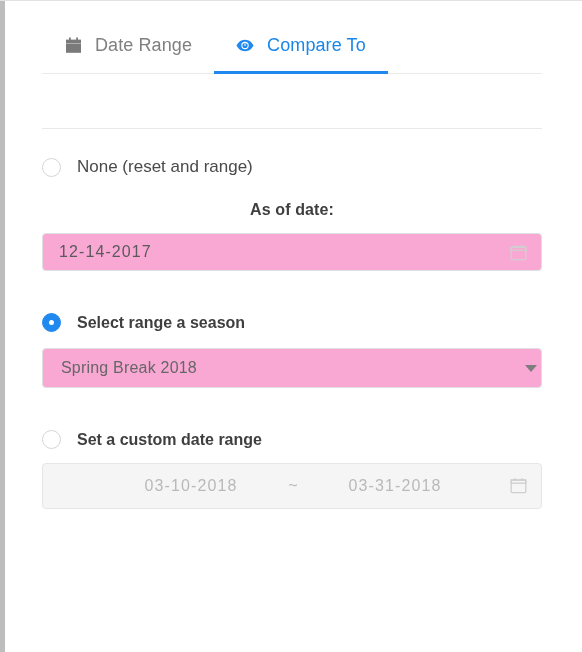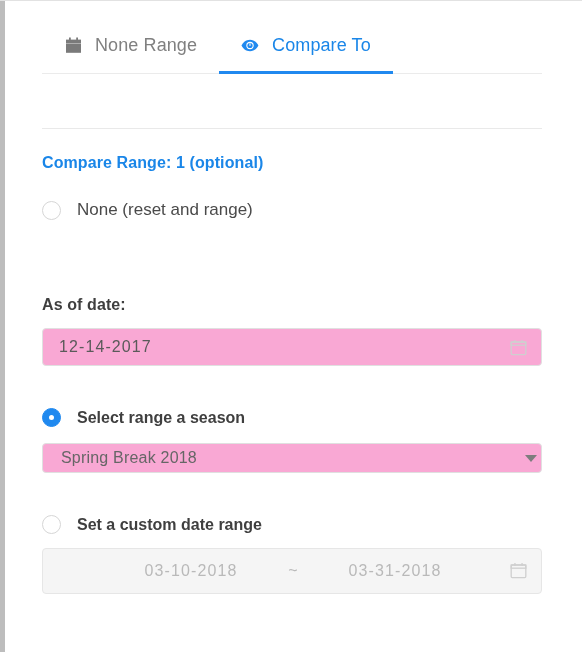--- a/index.html
+++ b/index.html
@@ -144,25 +144,26 @@
   .radio-label.bold {
     font-weight: bold;
     font-size: 16px;
     color: #3f3f3f;
   }
 
   .row-none { margin-top: 28px; }
 
   
   .field-label {
-    margin-top: 76px;
+    margin-top: 24px;
     font-size: 16px;
     font-weight: bold;
     color: #3f3f3f;
     letter-spacing: 0.1px;
+    text-align: center;
   }
 
   
   .input-box {
     position: relative;
     margin-top: 14px;
     height: 38px;
     border: 1px solid #e0e0e0;
     border-radius: 4px;
     background: #f9a8d4;
@@ -173,21 +174,21 @@
   }
   .input-value {
     font-size: 16px;
     color: #5a5a5a;
     letter-spacing: 1.1px;
     flex: 1 1 auto;
   }
 
   .select-box {
     margin-top: 16px;
-    height: 30px;
+    height: 40px;
     padding-left: 18px;
     padding-right: 4px;
   }
   .select-value {
     font-size: 16px;
     color: #666666;
     letter-spacing: 0.2px;
     flex: 1 1 auto;
   }
   .caret {
@@ -245,40 +246,39 @@
 
       <div class="tab">
         <span class="tab-icon">
           <svg width="17" height="17" viewBox="0 0 17 17" aria-hidden="true">
             <rect x="4" y="0.5" width="1.8" height="3.4" fill="#7a7a7a"></rect>
             <rect x="11.2" y="0.5" width="1.8" height="3.4" fill="#7a7a7a"></rect>
             <rect x="1" y="2.6" width="15" height="3.4" fill="#7a7a7a"></rect>
             <rect x="1" y="6.4" width="15" height="9.4" fill="#7a7a7a"></rect>
           </svg>
         </span>
-        <span class="tab-label">None Range</span>
+        <span class="tab-label">Date Range</span>
       </div>
 
       <div class="tab active">
         <span class="tab-icon">
           <svg width="19" height="19" viewBox="0 0 20 20" aria-hidden="true">
             <path d="M10 3.6C5.4 3.6 1.8 7 0.7 10c1.1 3 4.7 6.4 9.3 6.4s8.2-3.4 9.3-6.4C18.2 7 14.6 3.6 10 3.6z" fill="#2089ef"></path>
             <circle cx="10" cy="10" r="4.1" fill="#ffffff"></circle>
             <circle cx="10" cy="10" r="2.9" fill="#2089ef"></circle>
             <rect x="9.4" y="7.6" width="1.2" height="2.8" fill="#ffffff"></rect>
           </svg>
         </span>
         <span class="tab-label">Compare To</span>
       </div>
 
     </div>
 
     <div class="divider"></div>
 
-    <div class="section-title">Compare Range: 1 (optional)</div>
 
     <div class="radio-row row-none">
       <span class="radio"></span>
       <span class="radio-label">None (reset and range)</span>
     </div>
 
     <div class="field-label">As of date:</div>
 
     <div class="input-box">
       <span class="input-value">12-14-2017</span>

